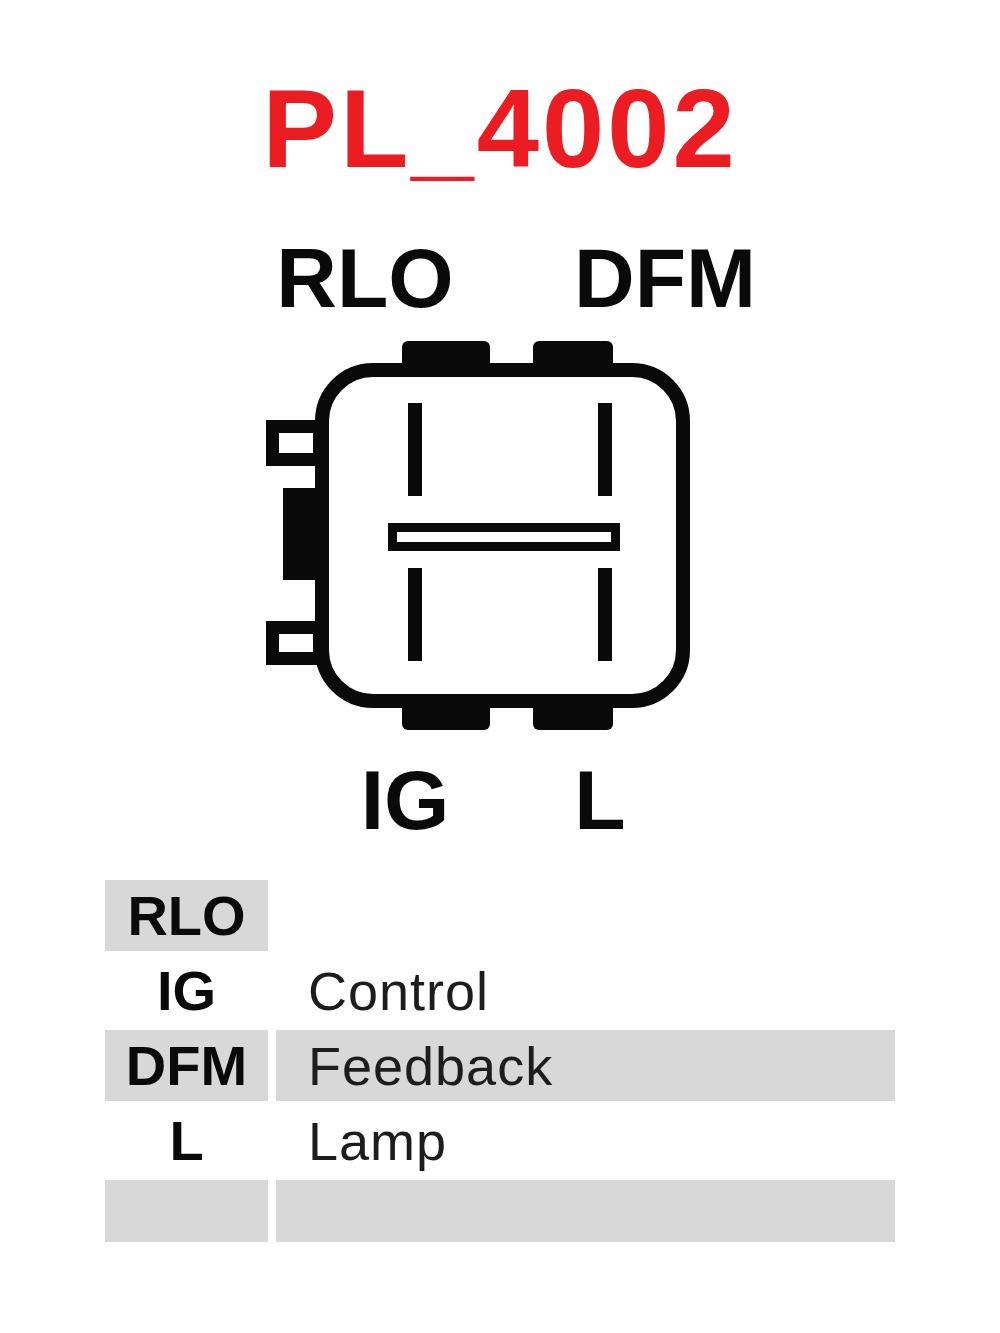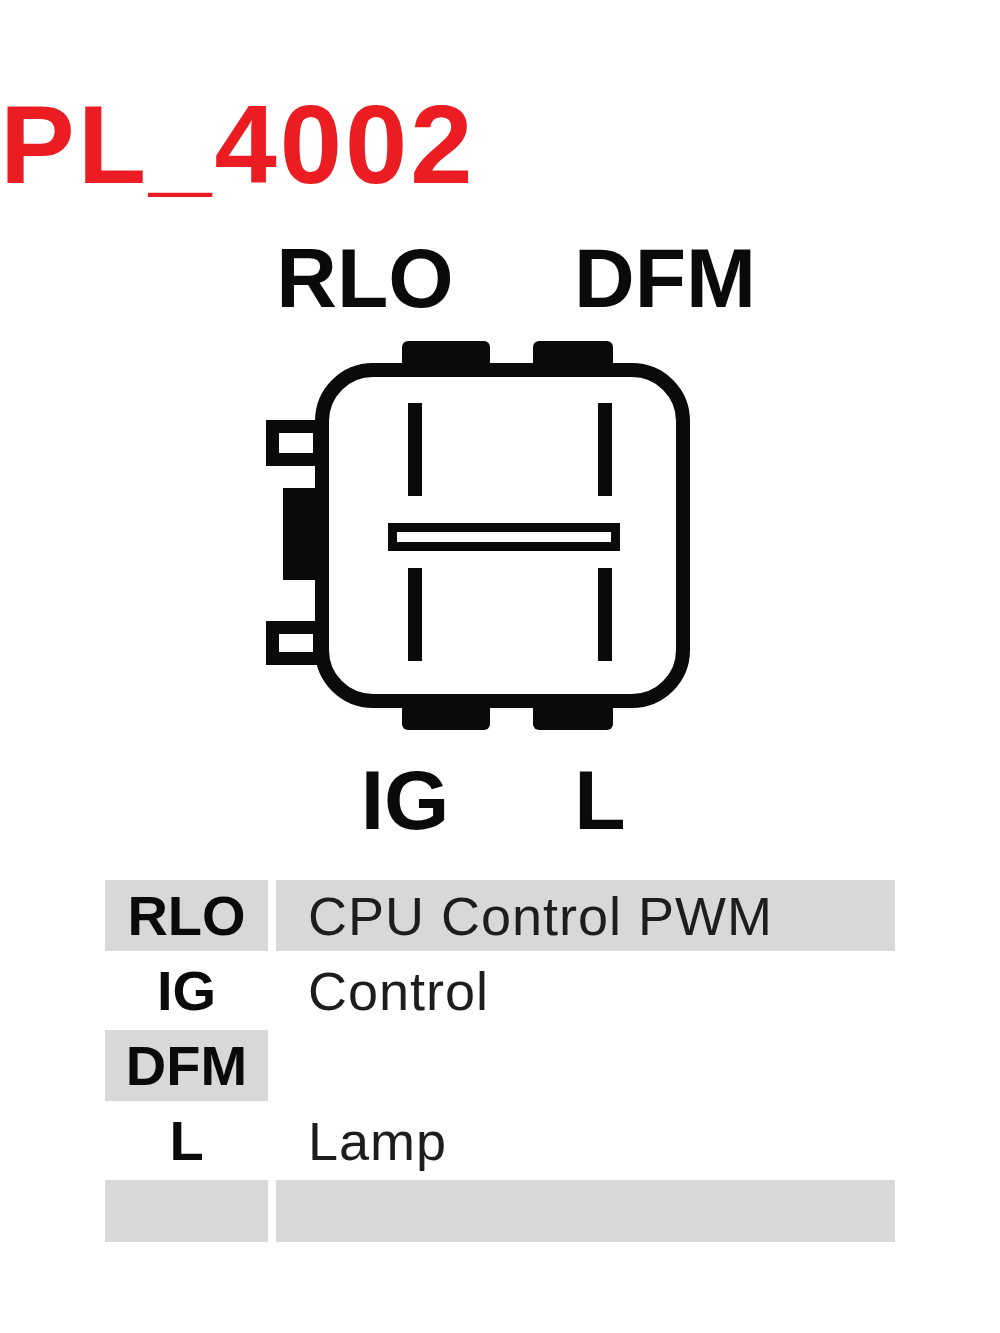--- a/index.html
+++ b/index.html
@@ -5,21 +5,22 @@
   html,body{margin:0;padding:0;background:#ffffff;}
   .page{
     position:relative;
     width:1000px;height:1333px;
     background:#ffffff;
     font-family:"Liberation Sans",sans-serif;
     overflow:hidden;
   }
   
   .title{
-    position:absolute;top:80px;left:0;width:100%;
+    position:absolute;top:64px;left:0;width:100%;
+    text-align:center;
     font-size:112px;font-weight:700;letter-spacing:3px;
   }
   
   .pin-label-top,.pin-label-bottom{
     position:absolute;
     font-size:84px;font-weight:700;color:#0a0a0a;
     text-align:center;
   }
   
   .connector-body{
@@ -122,30 +123,30 @@
     <div class="key-slot"></div>
 
     <div class="pin-label-bottom" style="left:310px;top:752px;width:190px;">IG</div>
     <div class="pin-label-bottom" style="left:520px;top:752px;width:160px;">L</div>
   </div>
 
   <div class="pin-table">
 
     <div class="t-row row-gray">
       <div class="t-cell-pin">RLO</div>
-      <div class="t-cell-desc">CPU Control PWM</div>
     </div>
 
     <div class="t-row row-white">
       <div class="t-cell-pin">IG</div>
       <div class="t-cell-desc">Control</div>
     </div>
 
     <div class="t-row row-gray">
       <div class="t-cell-pin">DFM</div>
+      <div class="t-cell-desc">Feedback</div>
     </div>
 
     <div class="t-row row-white">
       <div class="t-cell-pin">L</div>
       <div class="t-cell-desc">Lamp</div>
     </div>
 
     <div class="t-row row-gray t-row-empty">
       <div class="t-cell-pin"></div>
       <div class="t-cell-desc"></div>

